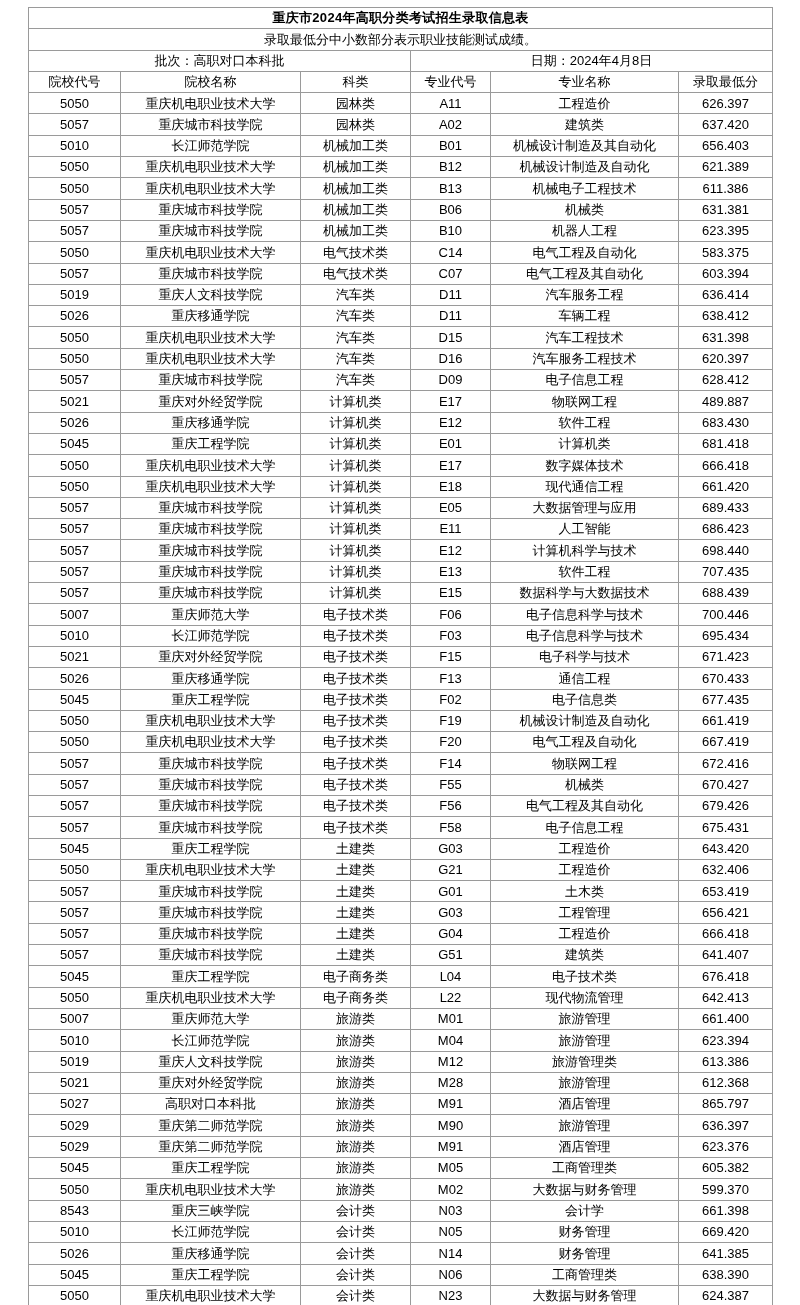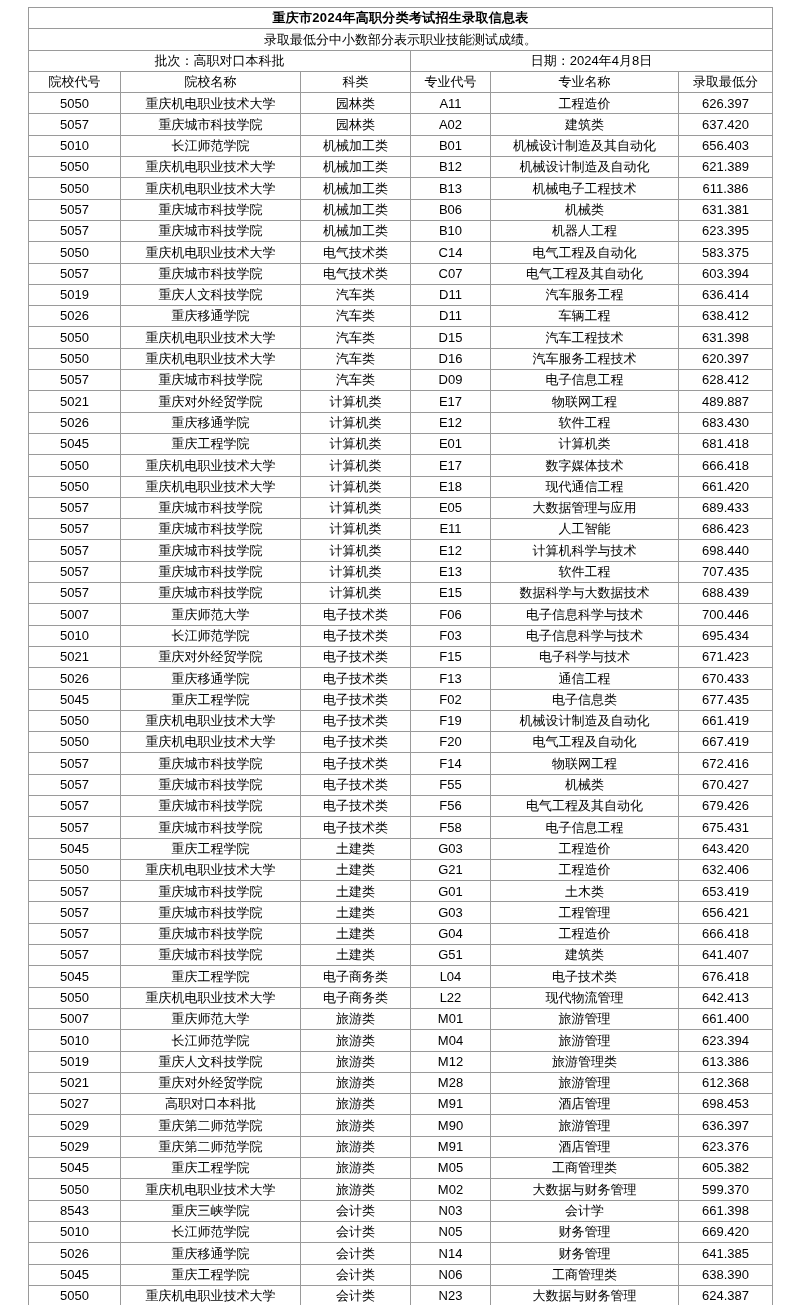--- a/index.html
+++ b/index.html
@@ -490,21 +490,21 @@
           <td class="num">M28</td>
           <td class="major-name">旅游管理</td>
           <td class="num">612.368</td>
         </tr>
         <tr>
           <td class="num">5027</td>
           <td class="school">高职对口本科批</td>
           <td class="cat">旅游类</td>
           <td class="num">M91</td>
           <td class="major-name">酒店管理</td>
-          <td class="num">698.453</td>
+          <td class="num">865.797</td>
         </tr>
         <tr>
           <td class="num">5029</td>
           <td class="school">重庆第二师范学院</td>
           <td class="cat">旅游类</td>
           <td class="num">M90</td>
           <td class="major-name">旅游管理</td>
           <td class="num">636.397</td>
         </tr>
         <tr>

